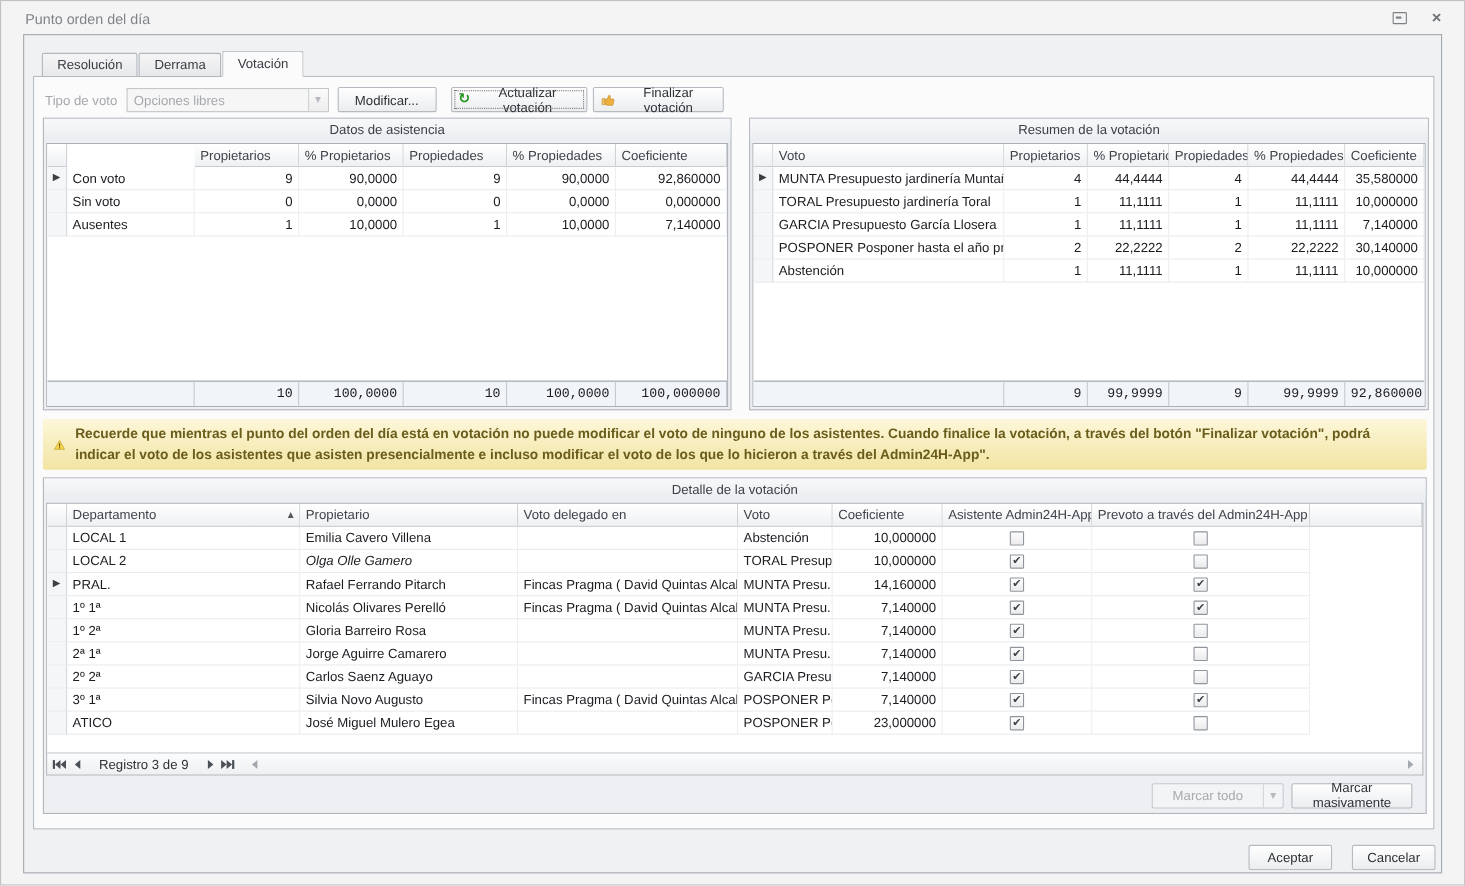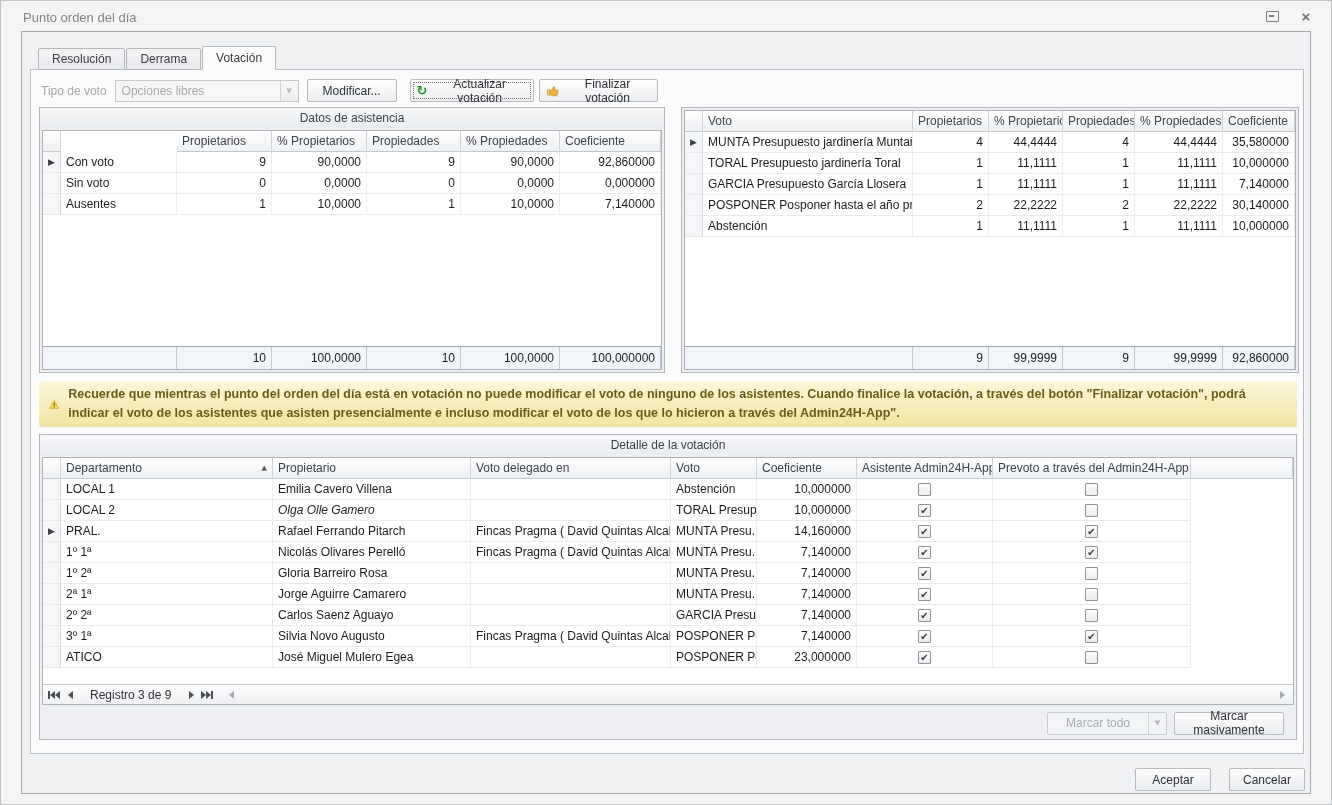--- a/index.html
+++ b/index.html
@@ -48,21 +48,21 @@
     padding:0 5px;display:flex;align-items:center;justify-content:space-between;color:#3f434a;white-space:nowrap;overflow:hidden;}
   .g-hc .sort{font-size:7px;color:#55595f;margin-left:4px;font-family:"DejaVu Sans",sans-serif;}
   .g-body{flex:1;overflow:hidden;background:#fff;}
   .g-row{display:flex;height:21px;}
   .g-ind{width:18px;flex:none;box-sizing:border-box;background:#f5f6f8;border-right:1px solid #d6dade;border-bottom:1px solid #e9ebee;
     display:flex;align-items:center;justify-content:center;font-size:9px;color:#3b3f44;font-family:"DejaVu Sans",sans-serif;}
   .g-c{box-sizing:border-box;border-right:1px solid #eceef0;border-bottom:1px solid #e9ebee;padding:0 5px;
     display:flex;align-items:center;white-space:nowrap;overflow:hidden;}
   .g-c.right{justify-content:flex-end;}
   .g-c.center{justify-content:center;}
-  .g-foot{display:flex;height:22px;flex:none;background:#f1f4f8;border-top:1px solid #9aa1a8;}
+  .g-foot{display:flex;height:22px;flex:none;background:#f1f4f8;border-top:1px solid #9aa1a8;font-family:Liberation Mono, monospace;}
   .g-foot .sp{width:18px;flex:none;}
   .g-fc{box-sizing:border-box;border-right:1px solid #c6cbd0;display:flex;align-items:center;justify-content:flex-end;padding:0 5px;}
   .cbx{width:13px;height:13px;box-sizing:border-box;border:1px solid #8f959c;border-radius:1px;
     background:linear-gradient(#fdfdfd,#ebebed);display:flex;align-items:center;justify-content:center;
     font-size:10px;color:#3c4046;cursor:pointer;font-family:"DejaVu Sans",sans-serif;}
   
   .warnbar{position:absolute;left:8px;top:311px;width:1258px;height:46px;box-sizing:border-box;border-radius:2px;
     background:linear-gradient(#fcf7d9,#f2e4a2);display:flex;align-items:center;padding:0 10px;}
   .warn-text{margin-left:9px;font-weight:bold;color:#6a5c1b;font-size:12.5px;line-height:1.5;}
   
@@ -190,20 +190,21 @@
                 <div class="g-fc" style="width: 95px; flex: 0 0 auto;">100,0000</div>
                 <div class="g-fc" style="width: 94px; flex: 0 0 auto;">10</div>
                 <div class="g-fc" style="width: 99px; flex: 0 0 auto;">100,0000</div>
                 <div class="g-fc" style="flex: 1 1 100px;">100,000000</div>
               </div>
             </div>
         </div>
       </div>
 
       <div class="group" id="grp-res">
+        <div class="gcap">Resumen de la votación</div>
         <div class="gbox">
           <div class="grid">
               <div class="g-head">
                 <div class="g-ind-h"></div>
                 <div class="g-hc" style="width: 210px; flex: 0 0 auto;">
                   <span>Voto</span>
                 </div>
                 <div class="g-hc" style="width: 76px; flex: 0 0 auto;">
                   <span>Propietarios</span>
                 </div>

